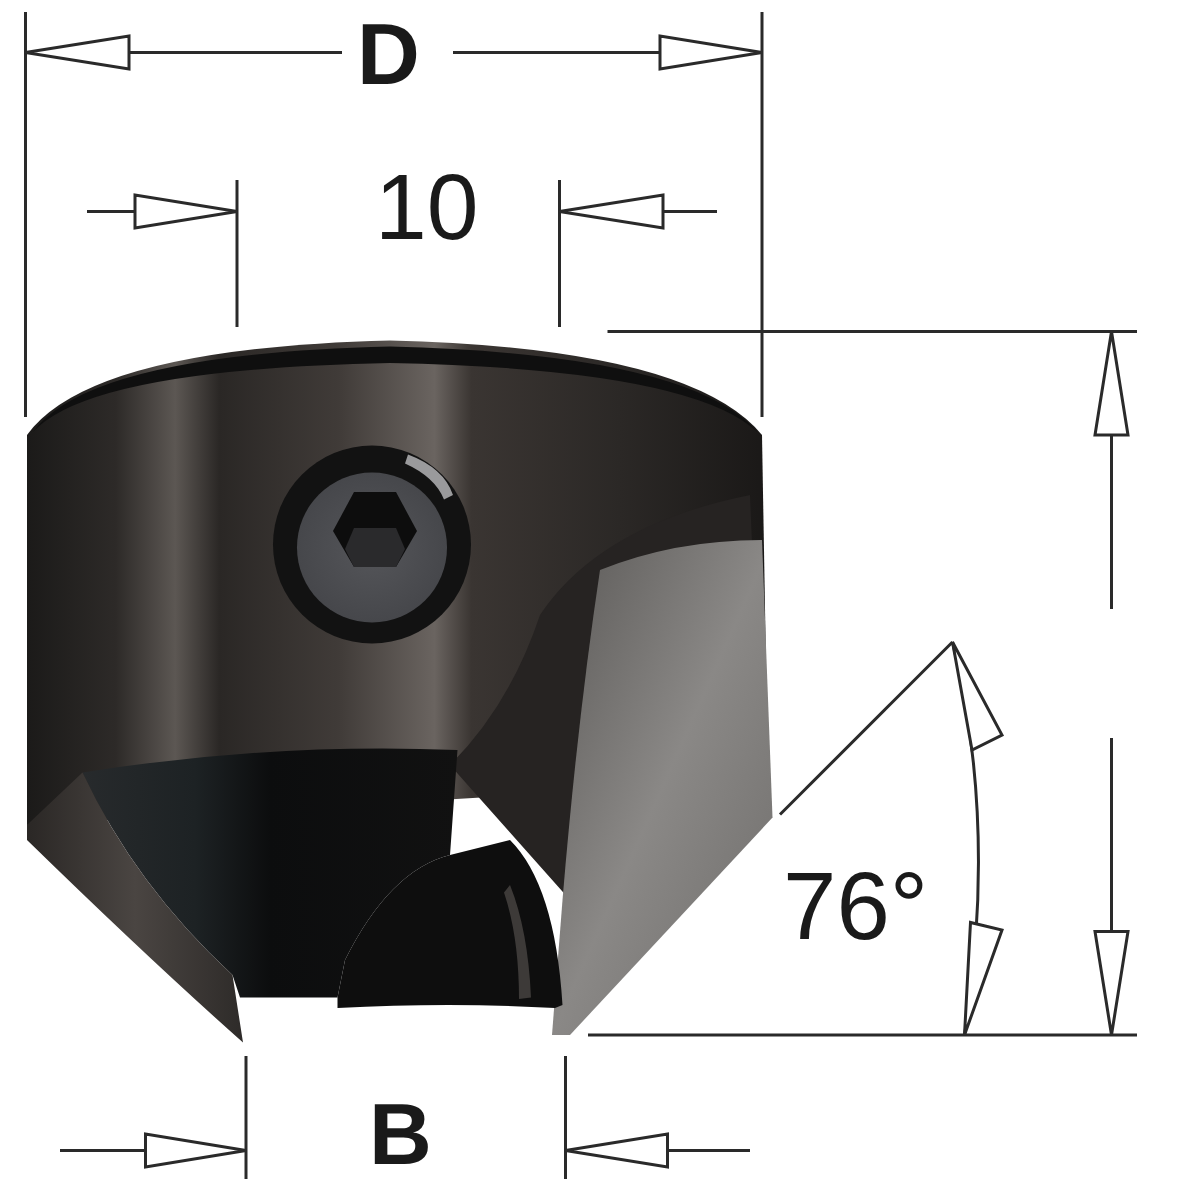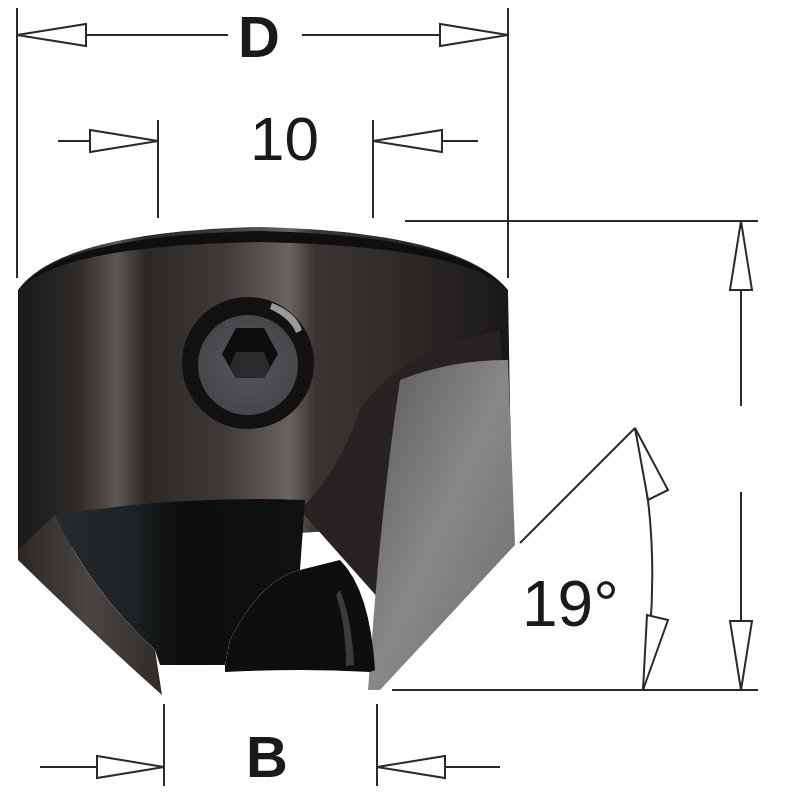--- a/index.html
+++ b/index.html
@@ -114,16 +114,16 @@
       <line x1="377" y1="704" x2="377" y2="786"></line>
       <line x1="40" y1="767" x2="164" y2="767"></line>
       <line x1="377" y1="767" x2="500" y2="767"></line>
       <polygon points="164,767 97,756 97,778" fill="#ffffff"></polygon>
       <polygon points="377,767 445,756 445,778" fill="#ffffff"></polygon>
     </g>
   </svg>
 
   <div id="lbl-D" class="label lbl-bold">D</div>
   <div id="lbl-10" class="label lbl-reg">10</div>
-  <div id="lbl-45" class="label lbl-reg">19°</div>
+  <div id="lbl-45" class="label lbl-reg">76°</div>
   <div id="lbl-B" class="label lbl-bold">B</div>
 
 </div>
 
 </body></html>

